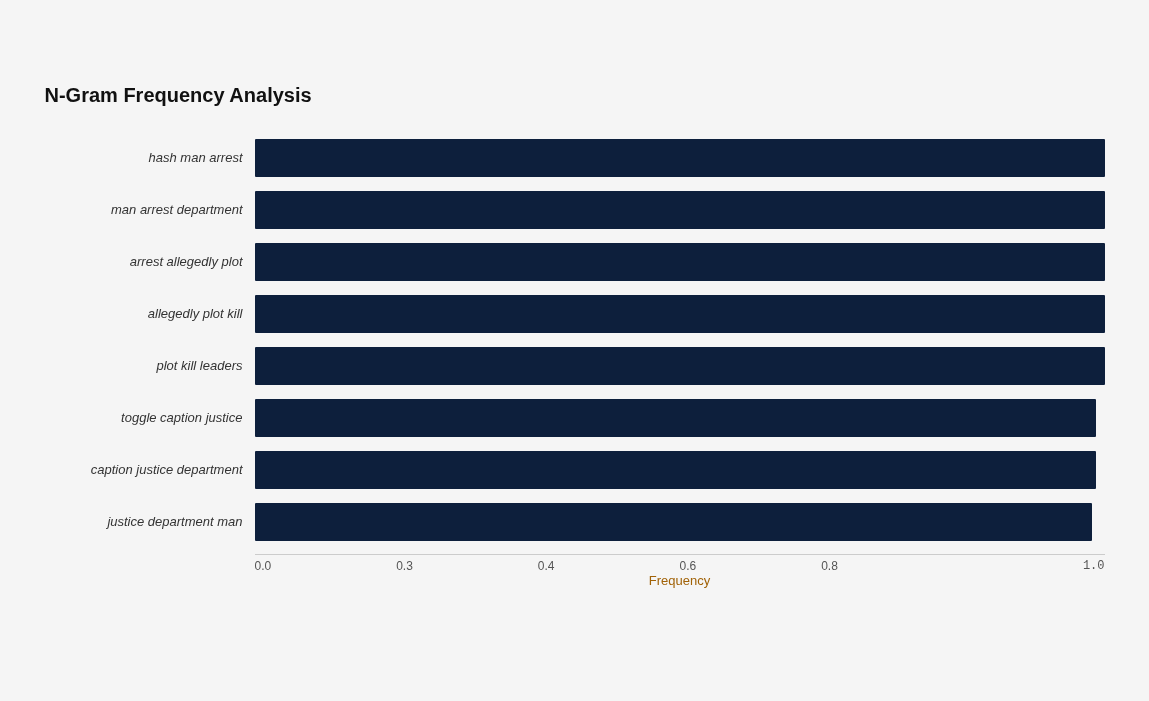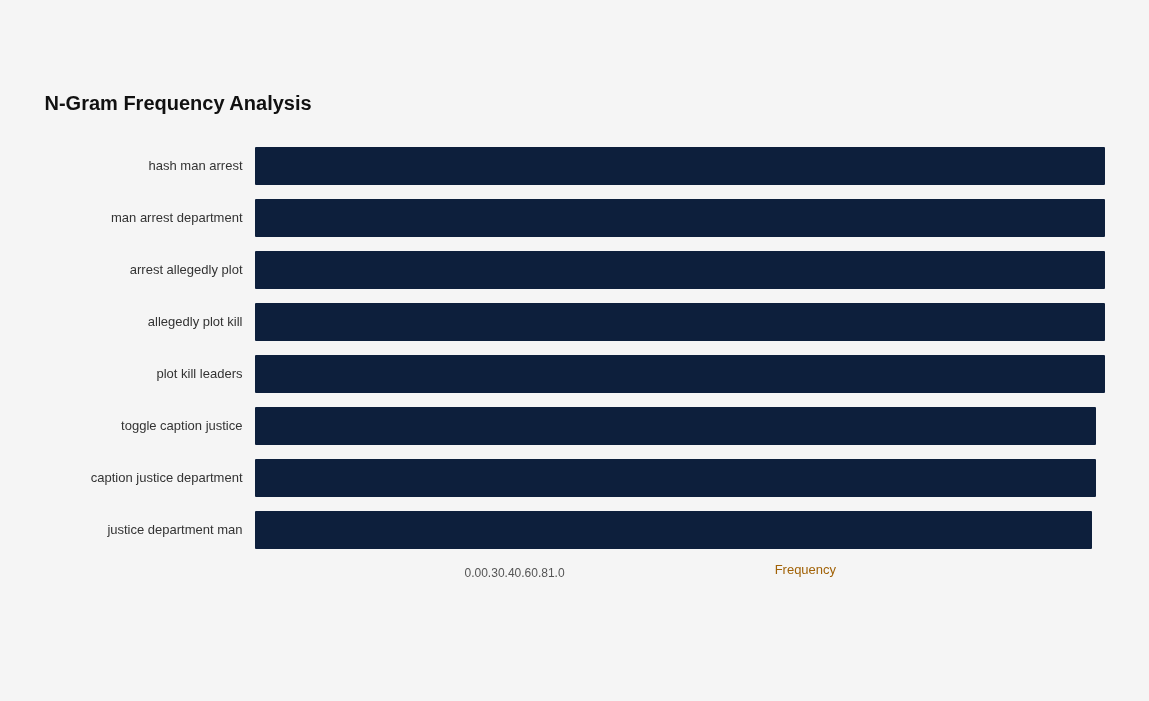--- a/index.html
+++ b/index.html
@@ -34,55 +34,57 @@
       align-items: center;
       height: 52px;
     }
     .bar-label {
       width: 210px;
       text-align: right;
       padding-right: 12px;
       font-size: 13px;
       color: #333;
       flex-shrink: 0;
+      font-style: italic;
     }
     .bar-track {
       flex: 1;
       height: 38px;
       position: relative;
     }
     .bar-fill {
       height: 100%;
       background: #0d1f3c;
       border-radius: 1px;
     }
     .x-axis-area {
       display: flex;
-      flex-direction: row;
+      flex-direction: column;
       margin-top: 6px;
     }
     .x-axis-line {
       margin-left: 210px;
       height: 1px;
       background: #ccc;
     }
     .x-axis-ticks {
       display: flex;
       margin-left: 210px;
       margin-top: 4px;
     }
     .x-tick {
       flex: 1;
       text-align: left;
       font-size: 12px;
       color: #555;
       position: relative;
     }
     .x-tick:last-child {
-      text-align: center;
+      text-align: right;
+      font-family: Liberation Mono, monospace;
     }
     .x-axis-label {
       text-align: center;
       font-size: 13px;
       color: #a16207;
       margin-left: 210px;
     }
   </style>
 </head>
 <body>

